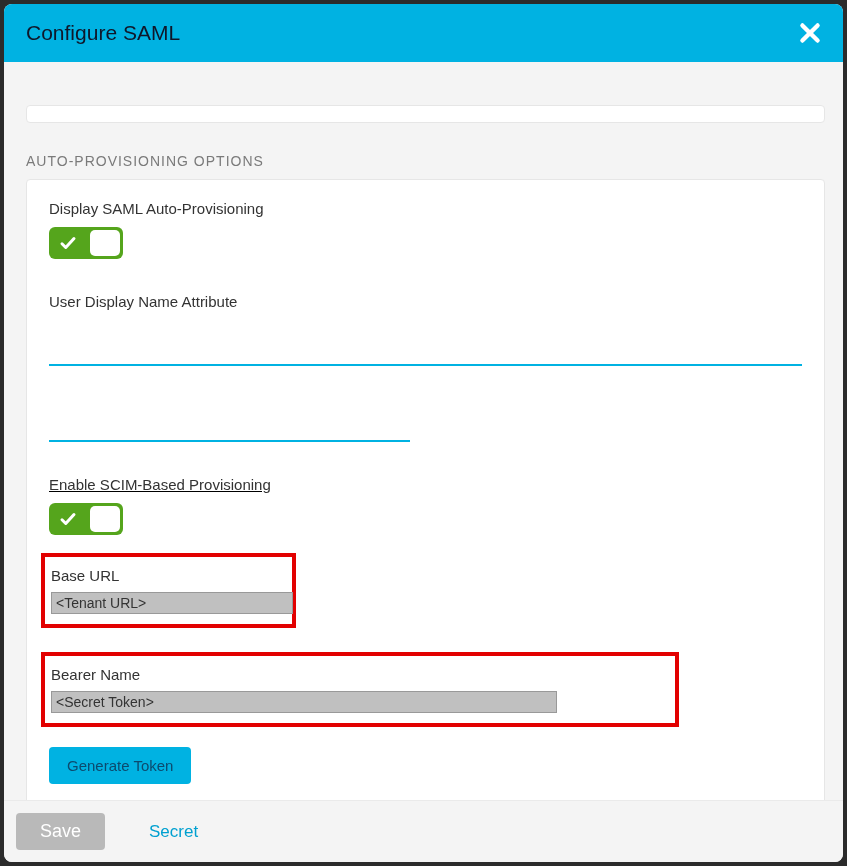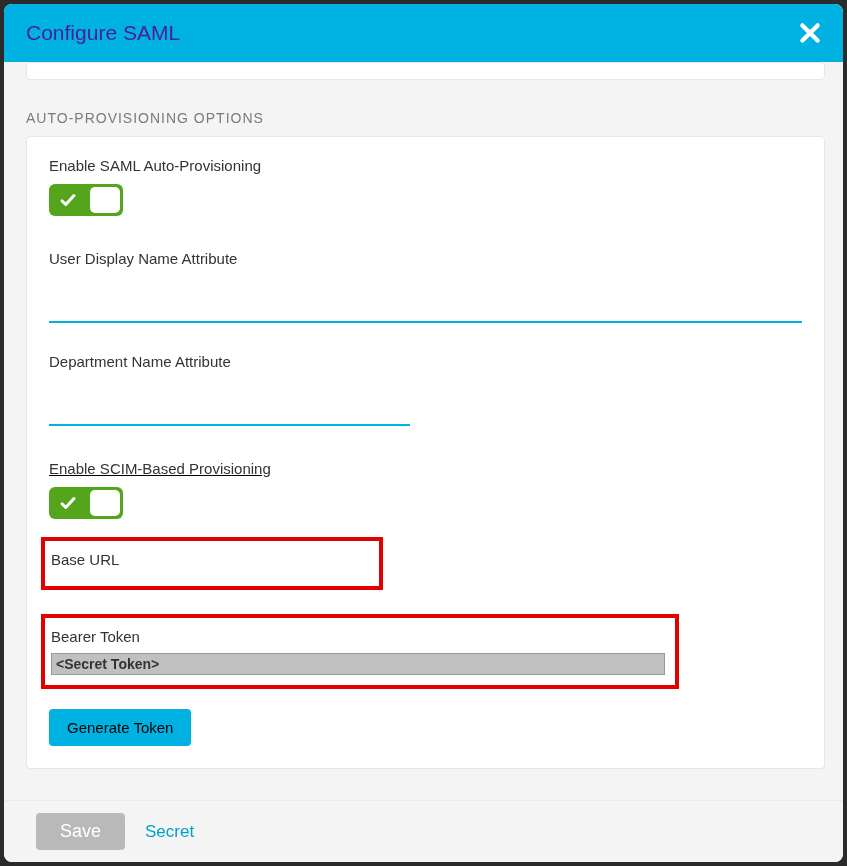--- a/index.html
+++ b/index.html
@@ -6,28 +6,28 @@
   html, body { width: 847px; height: 866px; font-family: Arial, Helvetica, sans-serif; background: #2b2b2b; }
   .frame {
     width: 847px; height: 866px; background: #2b2b2b; padding: 4px; position: relative;
   }
   .modal {
     width: 839px; height: 858px; background: #f4f4f4; border-radius: 8px; overflow: hidden;
     display: flex; flex-direction: column; position: relative;
   }
   .header {
     background: #00b2e2; height: 58px; display: flex; align-items: center; justify-content: space-between;
-    padding: 0 20px 0 22px; color: #4c1d95;
+    padding: 0 20px 0 22px; color: #0f172a;
   }
   .header-title { font-size: 21px; font-weight: 400; }
   .close-btn { cursor: pointer; color: #fff; }
   .close-btn svg { width: 26px; height: 26px; display: block; }
 
   .body {
-    flex: 1; overflow-y: scroll; padding: 0 14px 20px 18px; background: #f4f4f4;
+    flex: 1; overflow-y: scroll; padding: 0 14px 20px 18px; background: #f4f4f4; margin-top: 43px;
   }
 
   
   .body::-webkit-scrollbar { width: 16px; }
   .body::-webkit-scrollbar-track { background: #f0f0f0; }
   .body::-webkit-scrollbar-thumb { background: #c6c6c6; border: 2px solid #f0f0f0; }
   .body::-webkit-scrollbar-button { background: #f0f0f0; height: 16px; display: block; }
 
   .prev-card {
     background: #ffffff; border: 1px solid #e6e6e6; border-radius: 4px; height: 18px; margin: 0 4px 30px 4px;
@@ -64,39 +64,39 @@
   }
 
   .dept-block { margin-top: 30px; width: 48%; }
 
   .scim-block { margin-top: 34px; text-decoration: underline; }
 
   .hlbox {
     border: 4px solid #e20000; margin-top: 18px; padding: 10px 6px 10px 6px;
     margin-left: -8px;
   }
-  .hlbox.small { width: 342px; }
+  .hlbox.small { width: 255px; }
   .hlbox.wide { width: 638px; margin-top: 24px; }
 
   .grey-input {
     width: 242px; height: 22px; background: #c0c0c0; border: 1px solid #999; font-size: 14px;
     padding: 2px 4px; color: #333; outline: none; display: block;
   }
-  .grey-input.wide { width: 614px; font-weight: bold; }
+  .grey-input.wide { width: 506px; }
 
   .sub-label { font-size: 15px; color: #333; margin-bottom: 8px; }
 
   .gen-btn {
-    margin-top: 20px; background: #00b2e2; color: #000000; border: none; border-radius: 4px;
+    margin-top: 20px; background: #00b2e2; color: #0c4a6e; border: none; border-radius: 4px;
     padding: 10px 18px; font-size: 15px; cursor: pointer;
   }
 
   .footer {
     height: 62px; background: #f4f4f4; border-top: 1px solid #eaeaea;
-    display: flex; align-items: center; padding-left: 32px; gap: 20px;
+    display: flex; align-items: center; padding-left: 12px; gap: 44px;
   }
   .save-btn {
     background: #b9b9b9; color: #fff; border: none; border-radius: 4px;
     padding: 8px 24px; font-size: 18px; cursor: pointer;
   }
   .cancel-link {
     color: #00a0d0; font-size: 17px; cursor: pointer; text-decoration: none;
   }
 </style>
 </head>
@@ -118,61 +118,61 @@
     </div>
 
     <div class="body">
       <div class="prev-card"></div>
 
       <div class="section-title">AUTO-PROVISIONING OPTIONS</div>
 
       <div class="card">
 
         <div>
-          <div class="field-label">Enable SAML Auto-Provisioning</div>
+          <div class="field-label">Display SAML Auto-Provisioning</div>
           <div class="toggle">
             <span class="check">
               <svg viewBox="0 0 24 24" fill="none" stroke="currentColor" stroke-width="4" stroke-linecap="round" stroke-linejoin="round">
                 <polyline points="4 13 9 18 20 6"></polyline>
               </svg>
             </span>
             <div class="knob"></div>
           </div>
         </div>
 
         <div class="row2">
           <div class="col">
             <div class="field-label">User Display Name Attribute</div>
             <input class="line-input" type="text" value="" style="">
           </div>
         </div>
 
         <div class="dept-block">
-          <div class="field-label">Department Name Attribute</div>
           <input class="line-input" type="text" value="" style="">
         </div>
 
         <div class="scim-block">
           <div class="field-label">Enable SCIM-Based Provisioning</div>
           <div class="toggle">
             <span class="check">
               <svg viewBox="0 0 24 24" fill="none" stroke="currentColor" stroke-width="4" stroke-linecap="round" stroke-linejoin="round">
                 <polyline points="4 13 9 18 20 6"></polyline>
               </svg>
             </span>
             <div class="knob"></div>
           </div>
         </div>
 
         <div class="hlbox small">
           <div class="sub-label">Base URL</div>
+          <input class="grey-input" type="text" value="&lt;Tenant URL&gt;" style="">
         </div>
 
         <div class="hlbox wide">
-          <div class="sub-label">Bearer Token</div>
+          <div class="sub-label">Bearer Name</div>
           <input class="grey-input wide" type="text" value="&lt;Secret Token&gt;" style="">
         </div>
 
         <button class="gen-btn">Generate Token</button>
 
       </div>
     </div>
 
     <div class="footer">
       <button class="save-btn">Save</button>

